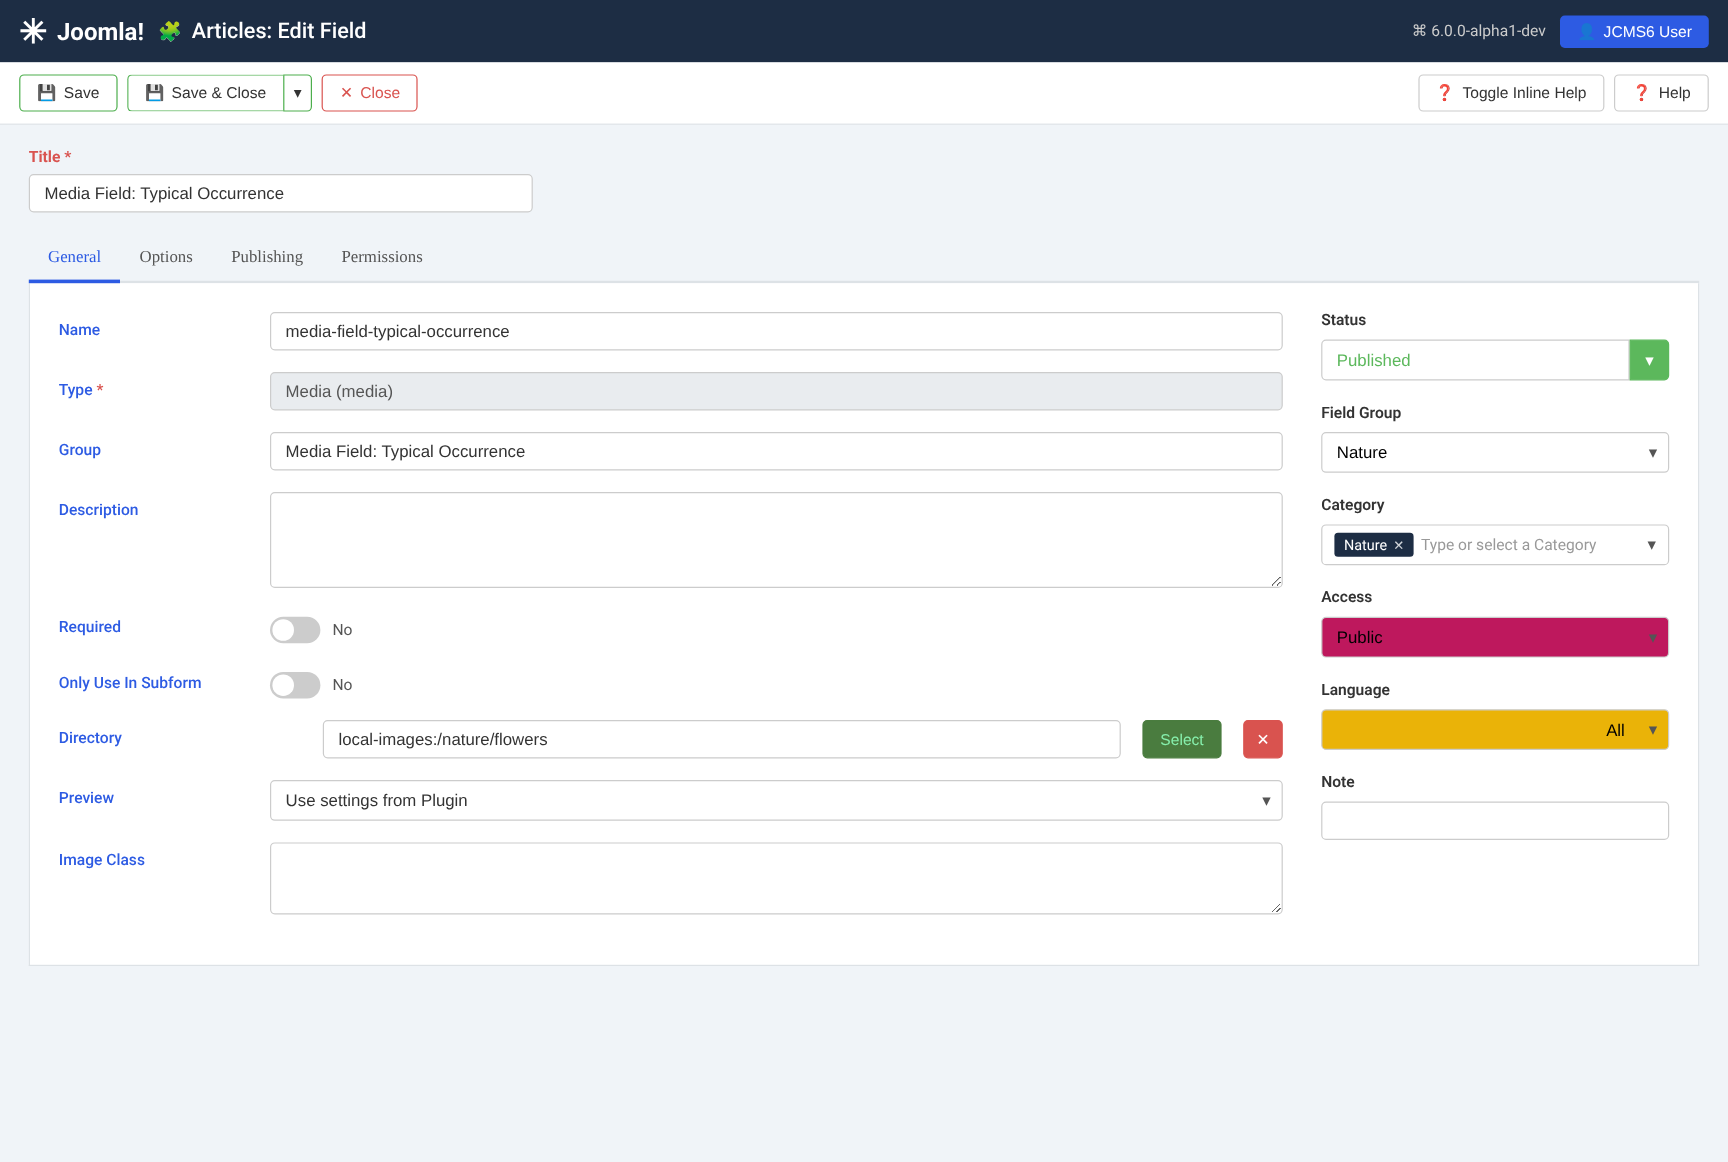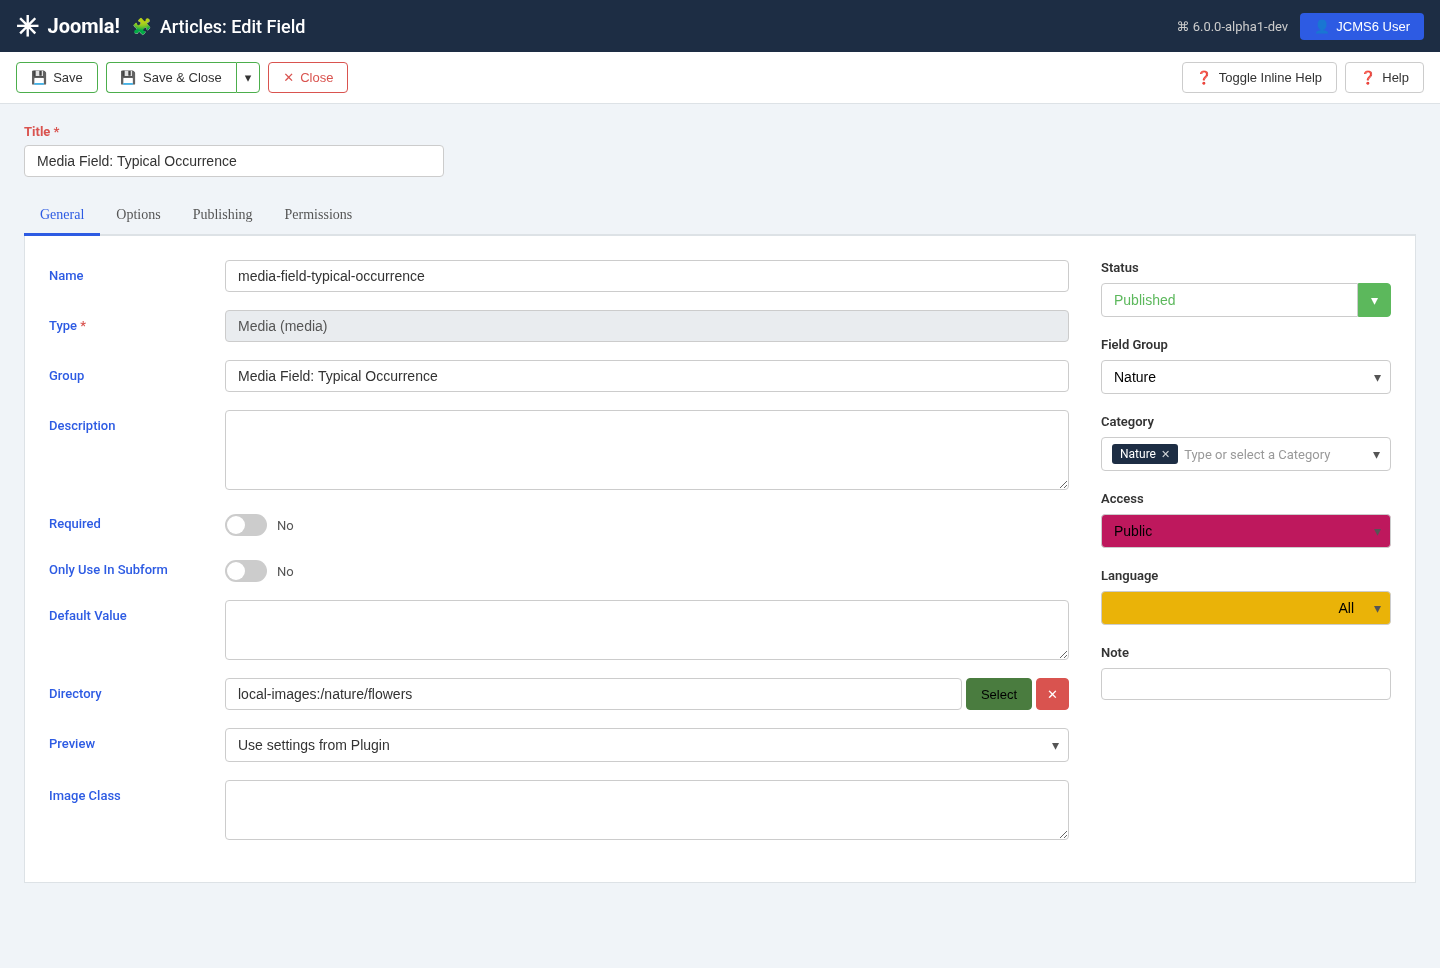--- a/index.html
+++ b/index.html
@@ -144,21 +144,21 @@
       height: 18px;
       background: #fff;
       border-radius: 50%;
       top: 2px;
       left: 2px;
       transition: left 0.2s;
     }
     .toggle-label { font-size: 13px; color: #555; }
 
     
-    .directory-wrapper { display: flex; gap: 4px; flex: 1; }
+    .directory-wrapper { display: flex; gap: 18px; flex: 1; margin-left: 44px; }
     .directory-wrapper .form-control { flex: 1; }
     .btn-select { background: #4a7c3f; color: #fff; border: 1px solid #4a7c3f; }
     .btn-clear { background: #d9534f; color: #fff; border: 1px solid #d9534f; padding: 7px 10px; }
 
     
     .right-section { margin-bottom: 20px; }
     .right-label { font-size: 13px; font-weight: 600; color: #333; margin-bottom: 8px; }
     .select-wrapper { position: relative; }
     .select-wrapper select {
       width: 100%;
@@ -344,30 +344,26 @@
       </div>
 
       <div class="form-row">
         <div class="form-label">Only Use In Subform</div>
         <div class="toggle-wrapper">
           <div class="toggle"></div>
           <span class="toggle-label">No</span>
         </div>
       </div>
 
-      <div class="form-row">
-        <div class="form-label">Default Value</div>
-        <textarea class="form-control" style="min-height: 60px;"></textarea>
-      </div>
 
       <div class="form-row">
         <div class="form-label">Directory</div>
         <div class="directory-wrapper">
           <input type="text" class="form-control" value="local-images:/nature/flowers" style="">
-          <button class="btn btn-select" style="background:#4a7c3f;color:#000000;border:1px solid #4a7c3f;">
+          <button class="btn btn-select" style="background:#4a7c3f;color:#86efac;border:1px solid #4a7c3f;">
             <span>Select</span>
           </button>
           <button class="btn btn-clear" style="background:#d9534f;color:#fff;border:1px solid #d9534f;padding:7px 10px;">✕</button>
         </div>
       </div>
 
       <div class="form-row">
         <div class="form-label">Preview</div>
         <div class="select-wrapper" style="flex:1;">
           <select class="form-control" style="width:100%;appearance:none;padding-right:36px;">

